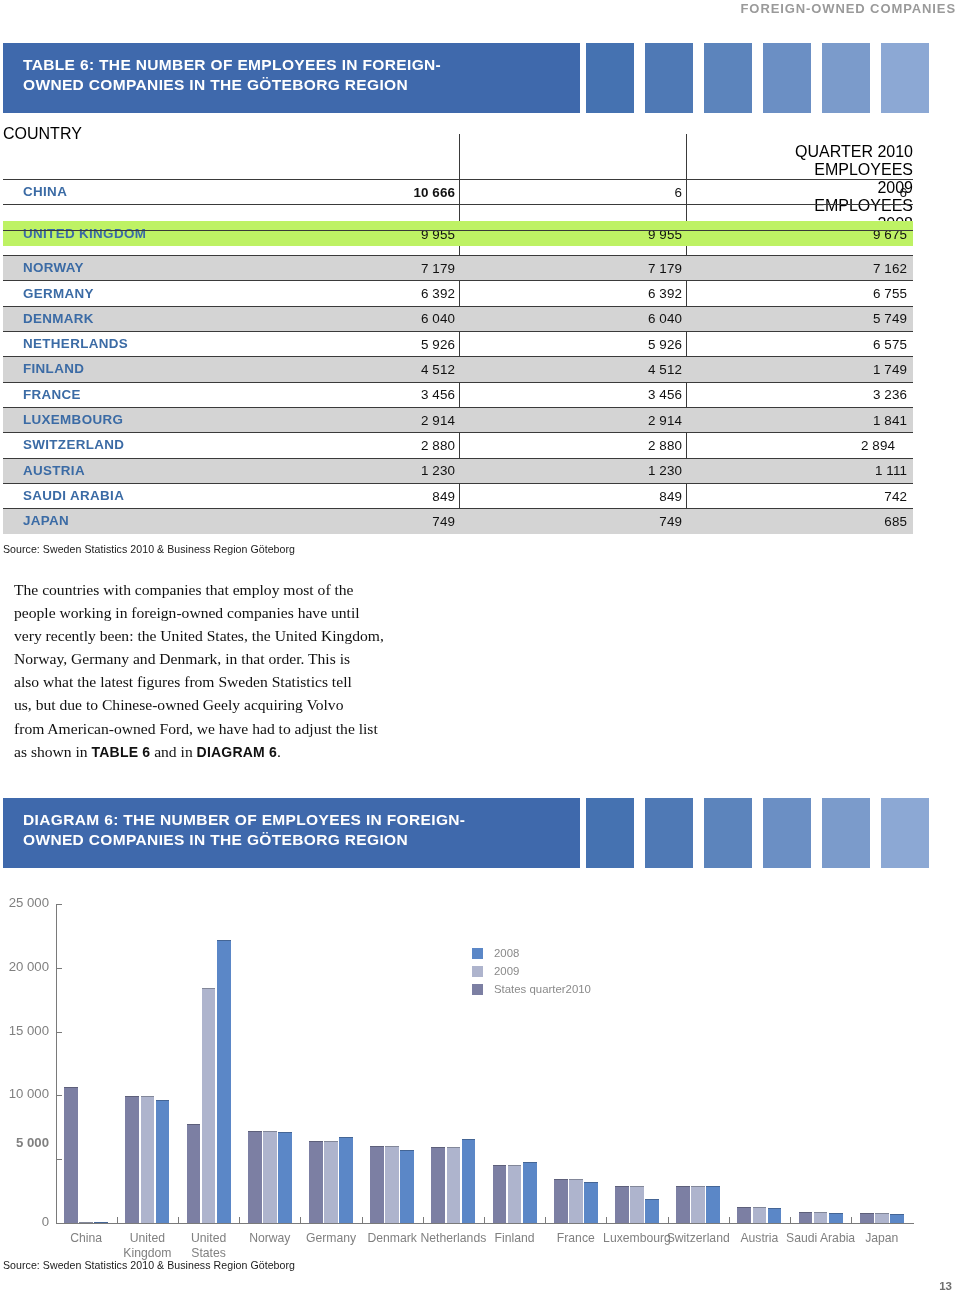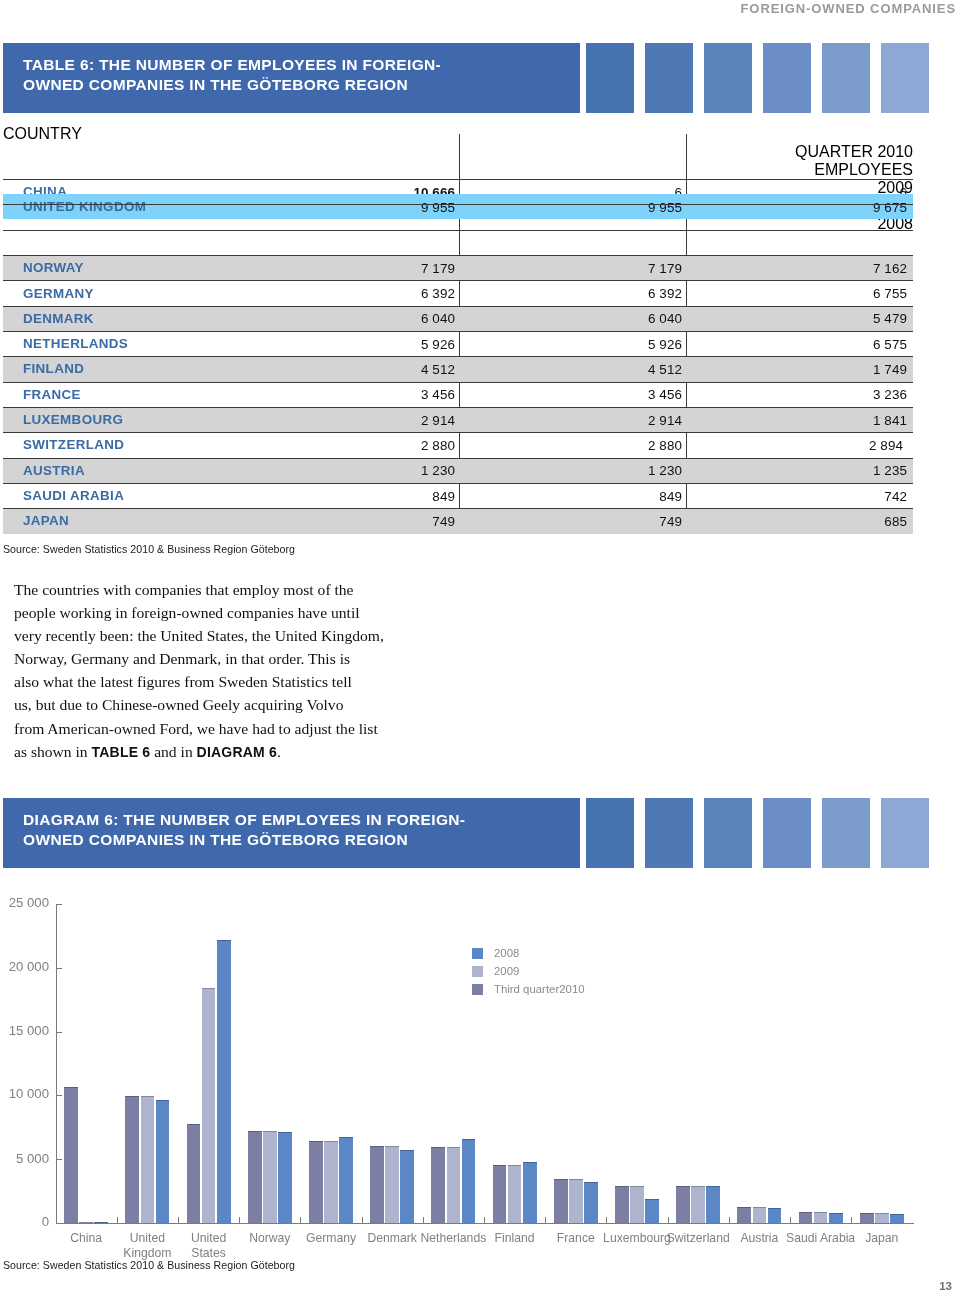--- a/index.html
+++ b/index.html
@@ -86,21 +86,21 @@
       </div>
       <div class="vline" style="left: 455.5px; top: 9px; height: 399.62px;"></div>
       <div class="vline" style="left: 682.5px; top: 9px; height: 399.62px;"></div>
       <div class="row" style="top: 54px;">
         <div class="nm">CHINA</div>
         <div class="v" style="right: 458px; font-weight: bold;">10 666</div>
         <div class="v" style="right: 231px;">6</div>
         <div class="v" style="right: 6px;">6</div>
       </div>
       <div class="hline" style="top: 54px;"></div>
-      <div class="row" style="top: 69px; background: #7dd3fc;">
+      <div class="row" style="top: 96px; background: #bef264;">
         <div class="nm">UNITED KINGDOM</div>
         <div class="v" style="right: 458px;">9 955</div>
         <div class="v" style="right: 231px;">9 955</div>
         <div class="v" style="right: 6px;">9 675</div>
       </div>
       <div class="hline" style="top: 79.33px;"></div>
       <div class="hline" style="top: 104.66px;"></div>
       <div class="row" style="top: 129.99px; background: rgb(212, 212, 212);">
         <div class="nm">NORWAY</div>
         <div class="v" style="right: 458px;">7 179</div>
@@ -112,21 +112,21 @@
         <div class="nm">GERMANY</div>
         <div class="v" style="right: 458px;">6 392</div>
         <div class="v" style="right: 231px;">6 392</div>
         <div class="v" style="right: 6px;">6 755</div>
       </div>
       <div class="hline" style="top: 155.32px;"></div>
       <div class="row" style="top: 180.65px; background: rgb(212, 212, 212);">
         <div class="nm">DENMARK</div>
         <div class="v" style="right: 458px;">6 040</div>
         <div class="v" style="right: 231px;">6 040</div>
-        <div class="v" style="right: 6px;">5 479</div>
+        <div class="v" style="right: 6px;">5 749</div>
       </div>
       <div class="hline" style="top: 180.65px;"></div>
       <div class="row" style="top: 205.98px;">
         <div class="nm">NETHERLANDS</div>
         <div class="v" style="right: 458px;">5 926</div>
         <div class="v" style="right: 231px;">5 926</div>
         <div class="v" style="right: 6px;">6 575</div>
       </div>
       <div class="hline" style="top: 205.98px;"></div>
       <div class="row" style="top: 231.31px; background: rgb(212, 212, 212);">
@@ -147,28 +147,28 @@
         <div class="nm">LUXEMBOURG</div>
         <div class="v" style="right: 458px;">2 914</div>
         <div class="v" style="right: 231px;">2 914</div>
         <div class="v" style="right: 6px;">1 841</div>
       </div>
       <div class="hline" style="top: 281.97px;"></div>
       <div class="row" style="top: 307.3px;">
         <div class="nm">SWITZERLAND</div>
         <div class="v" style="right: 458px;">2 880</div>
         <div class="v" style="right: 231px;">2 880</div>
-        <div class="v" style="right: 10px; text-align: center;">2 894</div>
+        <div class="v" style="right: 18px; text-align: center;">2 894</div>
       </div>
       <div class="hline" style="top: 307.3px;"></div>
       <div class="row" style="top: 332.63px; background: rgb(212, 212, 212);">
         <div class="nm">AUSTRIA</div>
         <div class="v" style="right: 458px;">1 230</div>
         <div class="v" style="right: 231px;">1 230</div>
-        <div class="v" style="right: 6px;">1 235</div>
+        <div class="v" style="right: 6px;">1 111</div>
       </div>
       <div class="hline" style="top: 332.63px;"></div>
       <div class="row" style="top: 357.96px;">
         <div class="nm">SAUDI ARABIA</div>
         <div class="v" style="right: 458px;">849</div>
         <div class="v" style="right: 231px;">849</div>
         <div class="v" style="right: 6px;">742</div>
       </div>
       <div class="hline" style="top: 357.96px;"></div>
       <div class="row" style="top: 383.29px; background: rgb(212, 212, 212);">
@@ -202,21 +202,21 @@
         <div>DIAGRAM 6: THE NUMBER OF EMPLOYEES IN FOREIGN-</div>
         <div>OWNED COMPANIES IN THE GÖTEBORG REGION</div>
       </div>
     </div>
   <div id="chart">
       <div class="axis" style="left: 55.6px; top: 24.3px; width: 1px; height: 319.6px;"></div>
       <div class="axis" style="left: 55.6px; top: 342.9px; width: 858.8px; height: 1px;"></div>
       <div class="axis" style="left: 56.6px; top: 343px; width: 5px; height: 1px;"></div>
       <div class="ytick" style="right: 911px; top: 333.9px;">0</div>
       <div class="axis" style="left: 56.6px; top: 279px; width: 5px; height: 1px;"></div>
-      <div class="ytick" style="right: 911px; top: 271px;">5 000</div>
+      <div class="ytick" style="right: 911px; top: 255px; font-weight: bold;">5 000</div>
       <div class="axis" style="left: 56.6px; top: 215px; width: 5px; height: 1px;"></div>
       <div class="ytick" style="right: 911px; top: 206.46px;">10 000</div>
       <div class="axis" style="left: 56.6px; top: 152px; width: 5px; height: 1px;"></div>
       <div class="ytick" style="right: 911px; top: 142.74px;">15 000</div>
       <div class="axis" style="left: 56.6px; top: 88px; width: 5px; height: 1px;"></div>
       <div class="ytick" style="right: 911px; top: 79.02px;">20 000</div>
       <div class="axis" style="left: 56.6px; top: 24px; width: 5px; height: 1px;"></div>
       <div class="ytick" style="right: 911px; top: 15.3px;">25 000</div>
       <div class="axis" style="left: 116.8px; top: 336.9px; width: 1px; height: 6px;"></div>
       <div class="axis" style="left: 178px; top: 336.9px; width: 1px; height: 6px;"></div>
@@ -316,19 +316,19 @@
       <div class="bar" style="left: 890.05px; width: 13.7px; bottom: 57.1px; height: 8.72964px; background: rgb(91, 135, 199); border-top: 0.6px solid rgba(0, 0, 0, 0.25); box-sizing: border-box;"></div>
       <div class="xlab" style="left: 831.8px; width: 100px; top: 350.9px;">
         <div>Japan</div>
       </div>
       <div class="legend" style="left: 472px; top: 68px;">
         <div class="sw" style="left: 0px; top: 0px; background: rgb(91, 135, 199);"></div>
         <div class="lb" style="left: 22px; top: -1px;">2008</div>
         <div class="sw" style="left: 0px; top: 18px; background: rgb(174, 180, 205);"></div>
         <div class="lb" style="left: 22px; top: 17px;">2009</div>
         <div class="sw" style="left: 0px; top: 36px; background: rgb(124, 127, 163);"></div>
-        <div class="lb" style="left: 22px; top: 35px;">Third quarter2010</div>
+        <div class="lb" style="left: 22px; top: 35px;">States quarter2010</div>
       </div>
     </div>
   <div id="pageno">13</div>
 <div class="src" style="left: 3px; top: 543px;">Source: Sweden Statistics 2010 &amp; Business Region Göteborg</div>
     <div class="src" style="left: 3px; top: 1259px;">Source: Sweden Statistics 2010 &amp; Business Region Göteborg</div>
   </div>
 
 </body></html>

